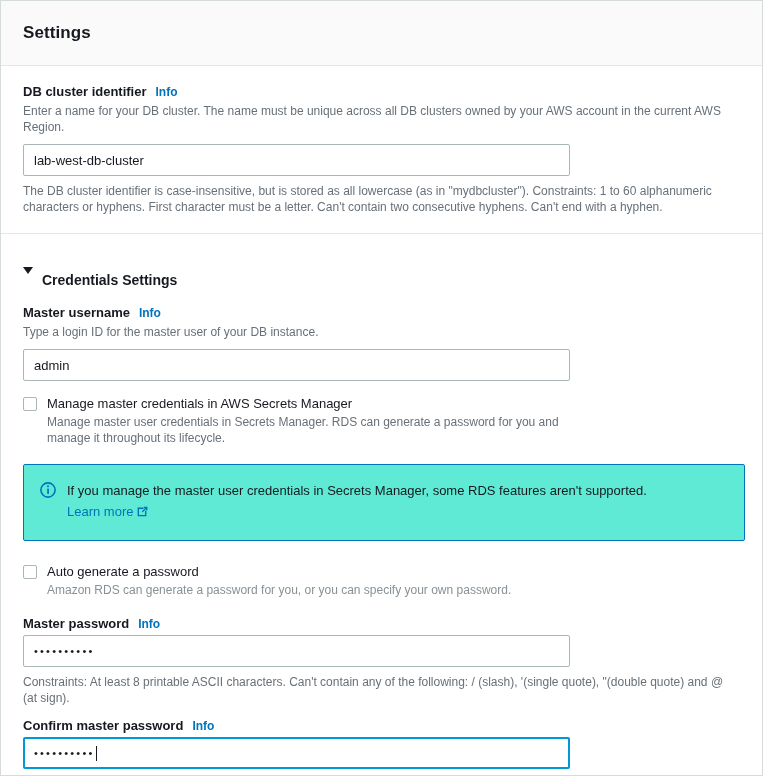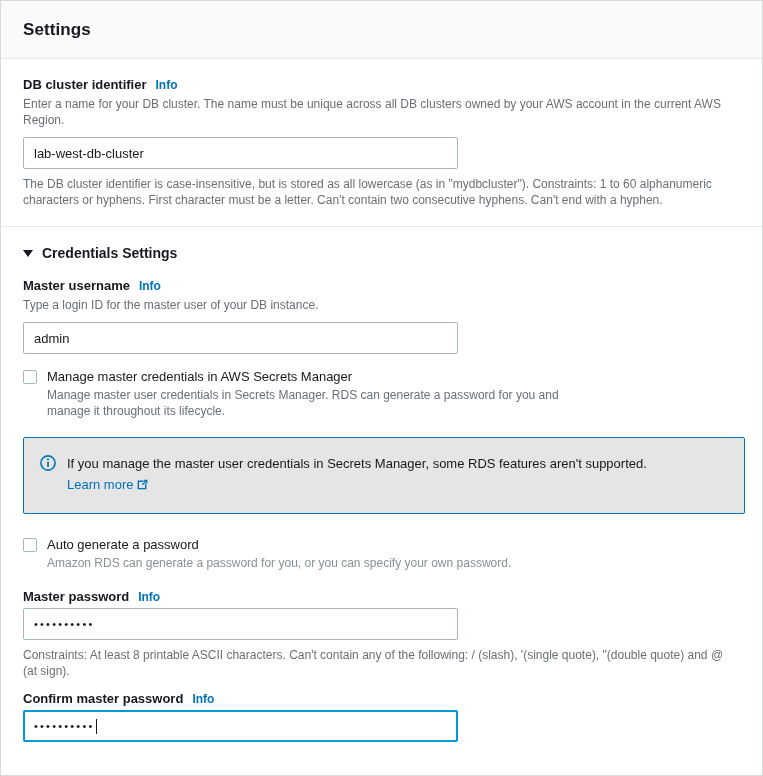--- a/index.html
+++ b/index.html
@@ -16,21 +16,21 @@
   .panel {
     width: 763px; height: 776px;
     background: #ffffff;
     border: 1px solid #d5dbdb;
     border-top: 1px solid #d5dbdb;
     position: relative;
     overflow: hidden;
   }
   
   .panel-header {
-    height: 58px;
+    height: 65px;
     background: #fafafa;
     border-bottom: 1px solid #e4e6e7;
     display: flex;
     align-items: center;
     padding: 8px 22px;
   }
   .panel-title {
     font-size: 17px;
     font-weight: bold;
     color: #16191f;
@@ -70,21 +70,21 @@
     max-width: 712px;
   }
   .constraint {
     font-size: 12px;
     line-height: 16px;
     color: #687078;
     margin: 7px 0 0 0;
     max-width: 712px;
   }
   .text-input {
-    width: 435px;
+    width: 547px;
     height: 32px;
     border: 1px solid #aab7b8;
     border-radius: 2px;
     background: #ffffff;
     font-family: "Liberation Sans", sans-serif;
     font-size: 13px;
     color: #16191f;
     padding: 0 10px;
     outline: none;
     display: block;
@@ -121,20 +121,21 @@
     width: 0; height: 0;
     border-left: 5.5px solid transparent;
     border-right: 5.5px solid transparent;
     border-top: 7px solid #16191f;
     margin-top: 1px;
   }
   .expander-label {
     font-size: 14px;
     font-weight: bold;
     color: #16191f;
+    margin-top: 20px;
   }
   
   .checkbox-row {
     display: flex;
     gap: 10px;
     margin-top: 14px;
   }
   .checkbox-box {
     width: 14px; height: 14px;
     min-width: 14px;
@@ -158,21 +159,21 @@
     margin-top: 2px;
     max-width: 545px;
   }
   .checkbox-desc.dim { color: #879196; }
   
   .alert {
     margin-top: 18px;
     width: 722px;
     border: 1px solid #0073bb;
     border-radius: 2px;
-    background: #e5e5e5;
+    background: #5eead4;
     padding: 16px 16px 20px 16px;
     display: flex;
     gap: 11px;
   }
   .alert-icon {
     width: 16px; height: 16px;
     min-width: 16px;
     margin-top: 1px;
   }
   .alert-text {

